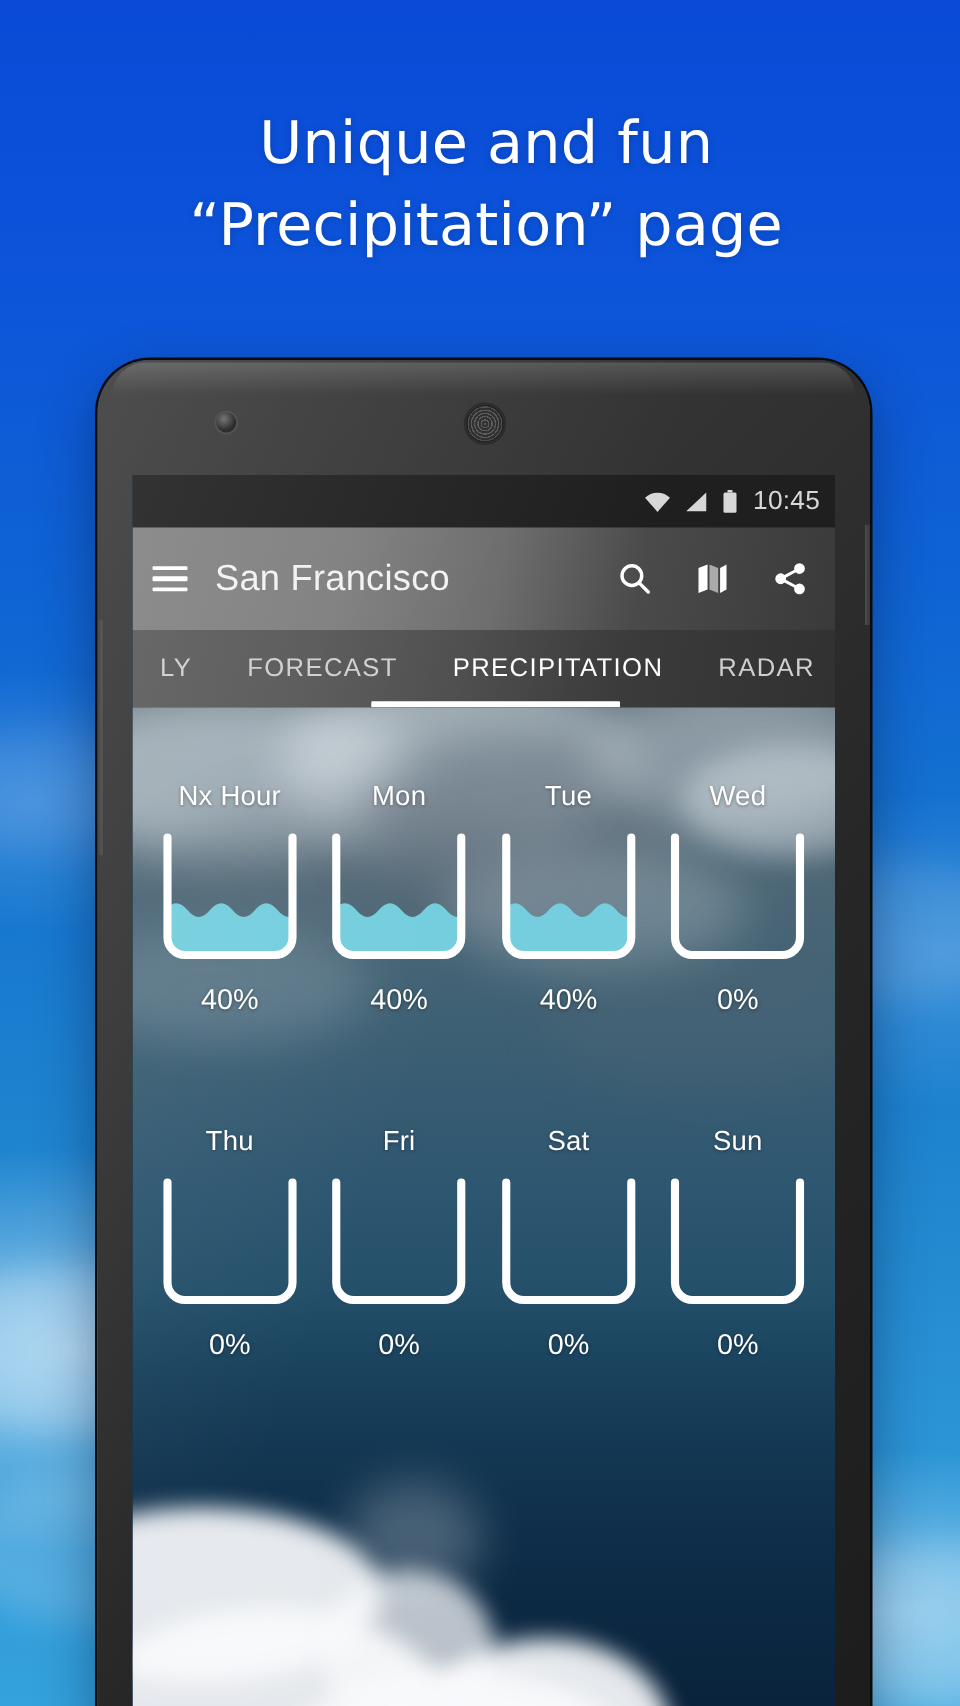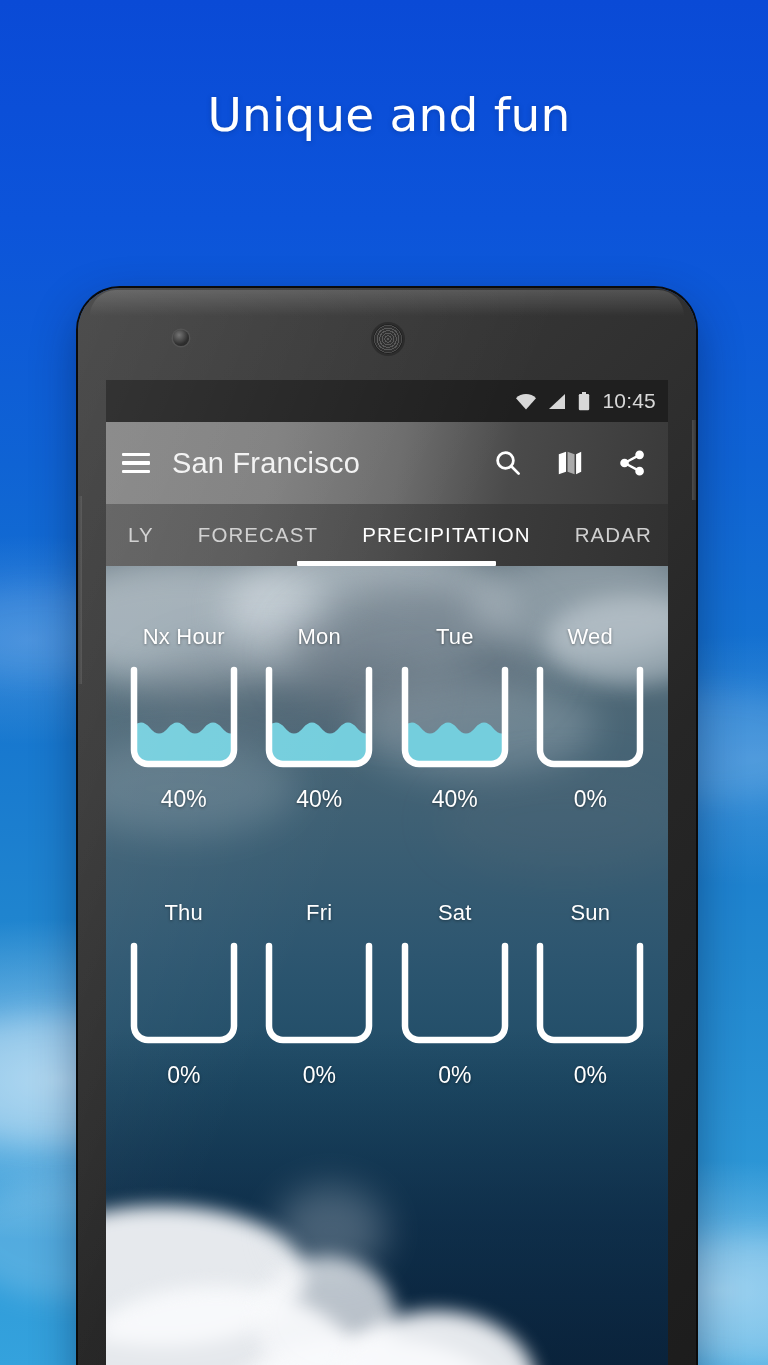--- a/index.html
+++ b/index.html
@@ -130,20 +130,21 @@
 
   <div class="bg-sky"></div>
   <div class="bg-cloud" style="left:-90px;top:1015px;width:300px;height:130px;opacity:.55;"></div>
   <div class="bg-cloud" style="left:-40px;top:1180px;width:230px;height:120px;opacity:.35;"></div>
   <div class="bg-cloud" style="left:620px;top:1235px;width:280px;height:130px;opacity:.40;"></div>
   <div class="bg-cloud" style="left:600px;top:690px;width:230px;height:110px;opacity:.18;"></div>
   <div class="bg-cloud" style="left:-60px;top:585px;width:200px;height:95px;opacity:.14;"></div>
 
   <div class="headline">
     <div>Unique and fun</div>
+    <div>“Precipitation” page</div>
   </div>
 
   <div id="phone">
     <div class="bezel-top-hl"></div>
     <div class="cam"></div>
     <div class="speaker"></div>
     <div class="side-btn" id="vol-btn"></div>
     <div class="side-btn" id="pwr-btn"></div>
 
     <div id="screen">

